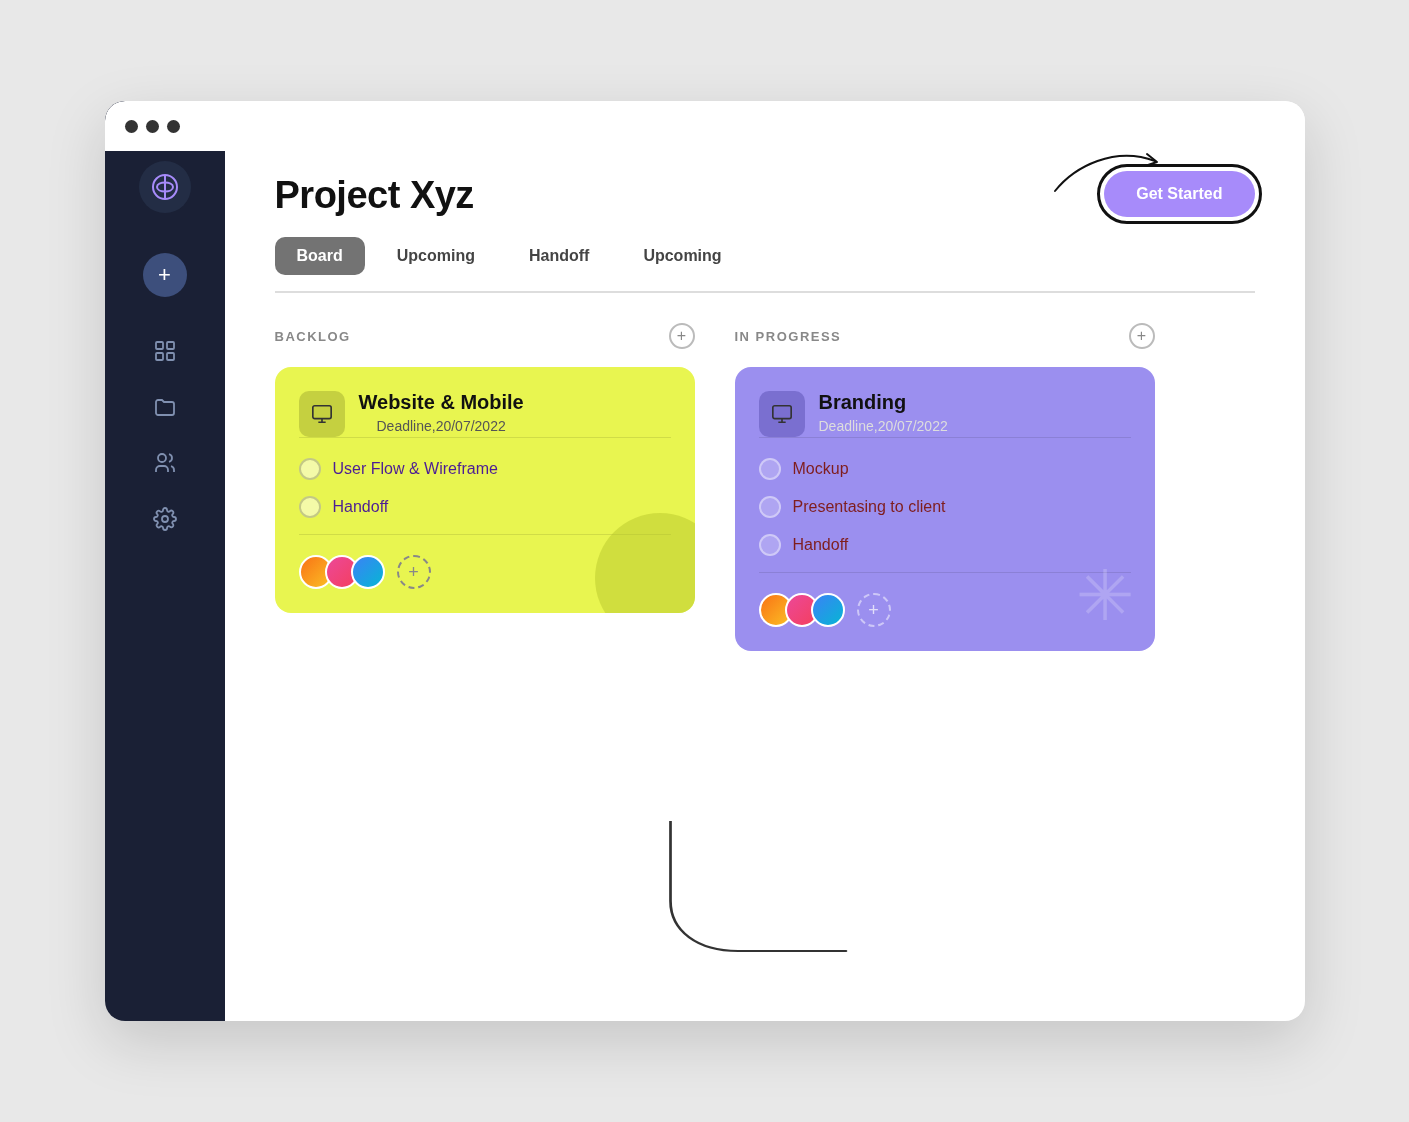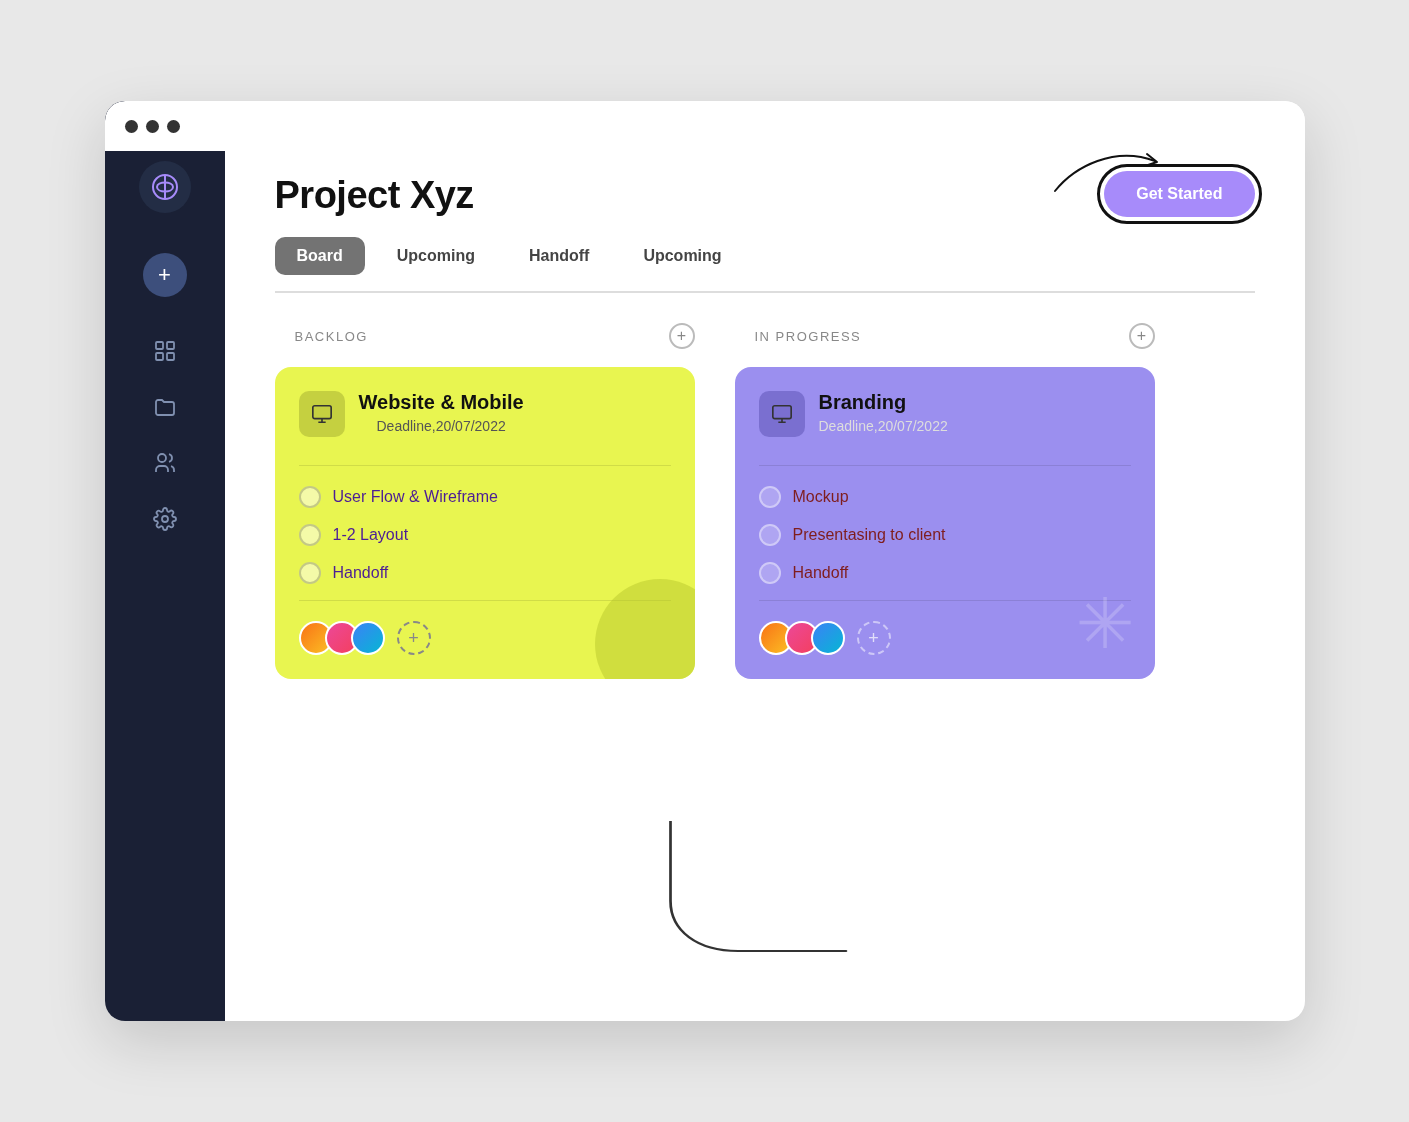--- a/index.html
+++ b/index.html
@@ -206,25 +206,24 @@
 
     .column-header {
       display: flex;
       align-items: center;
       justify-content: space-between;
       margin-bottom: 18px;
     }
 
     .column-title {
       font-size: 13px;
-      font-weight: 400;
+      font-weight: 700;
       color: #888;
       letter-spacing: 1.5px;
       text-transform: uppercase;
-      margin-left: 20px;
     }
 
     .add-column-btn {
       width: 26px;
       height: 26px;
       border-radius: 50%;
       border: 2px solid #bbb;
       background: transparent;
       display: flex;
       align-items: center;
@@ -248,21 +247,21 @@
 
     .card-inprogress {
       background: #9b8fef;
     }
 
     .card-header {
       display: flex;
       align-items: flex-start;
       gap: 14px;
       margin-bottom: 20px;
-      padding-bottom: 28px;
+      padding-bottom: 0;
       border-bottom: 1px solid rgba(0,0,0,0.1);
     }
 
     .card-icon {
       width: 46px;
       height: 46px;
       border-radius: 10px;
       display: flex;
       align-items: center;
       justify-content: center;
@@ -508,24 +507,20 @@
             </div>
           </div>
 
           <div class="task-list">
             <div class="task-item">
               <div class="task-checkbox"></div>
               <span class="task-label">User Flow &amp; Wireframe</span>
             </div>
             <div class="task-item">
               <div class="task-checkbox"></div>
-              <span class="task-label">1-2 Layout</span>
-            </div>
-            <div class="task-item">
-              <div class="task-checkbox"></div>
               <span class="task-label">Handoff</span>
             </div>
           </div>
 
           <div class="card-footer">
             <div class="avatar-group">
               <div class="avatar av1"></div>
               <div class="avatar av2"></div>
               <div class="avatar av3"></div>
             </div>

